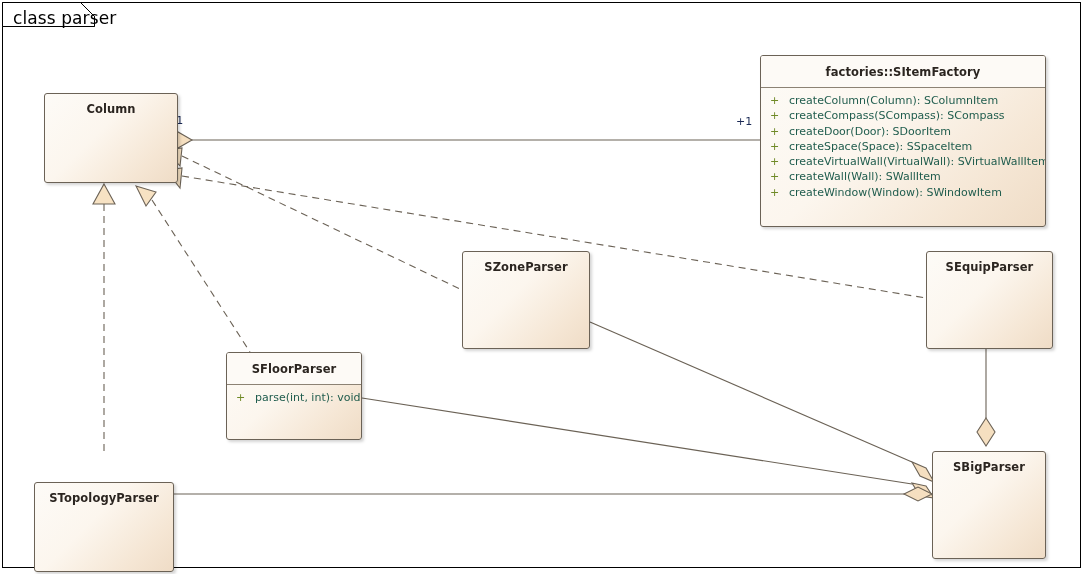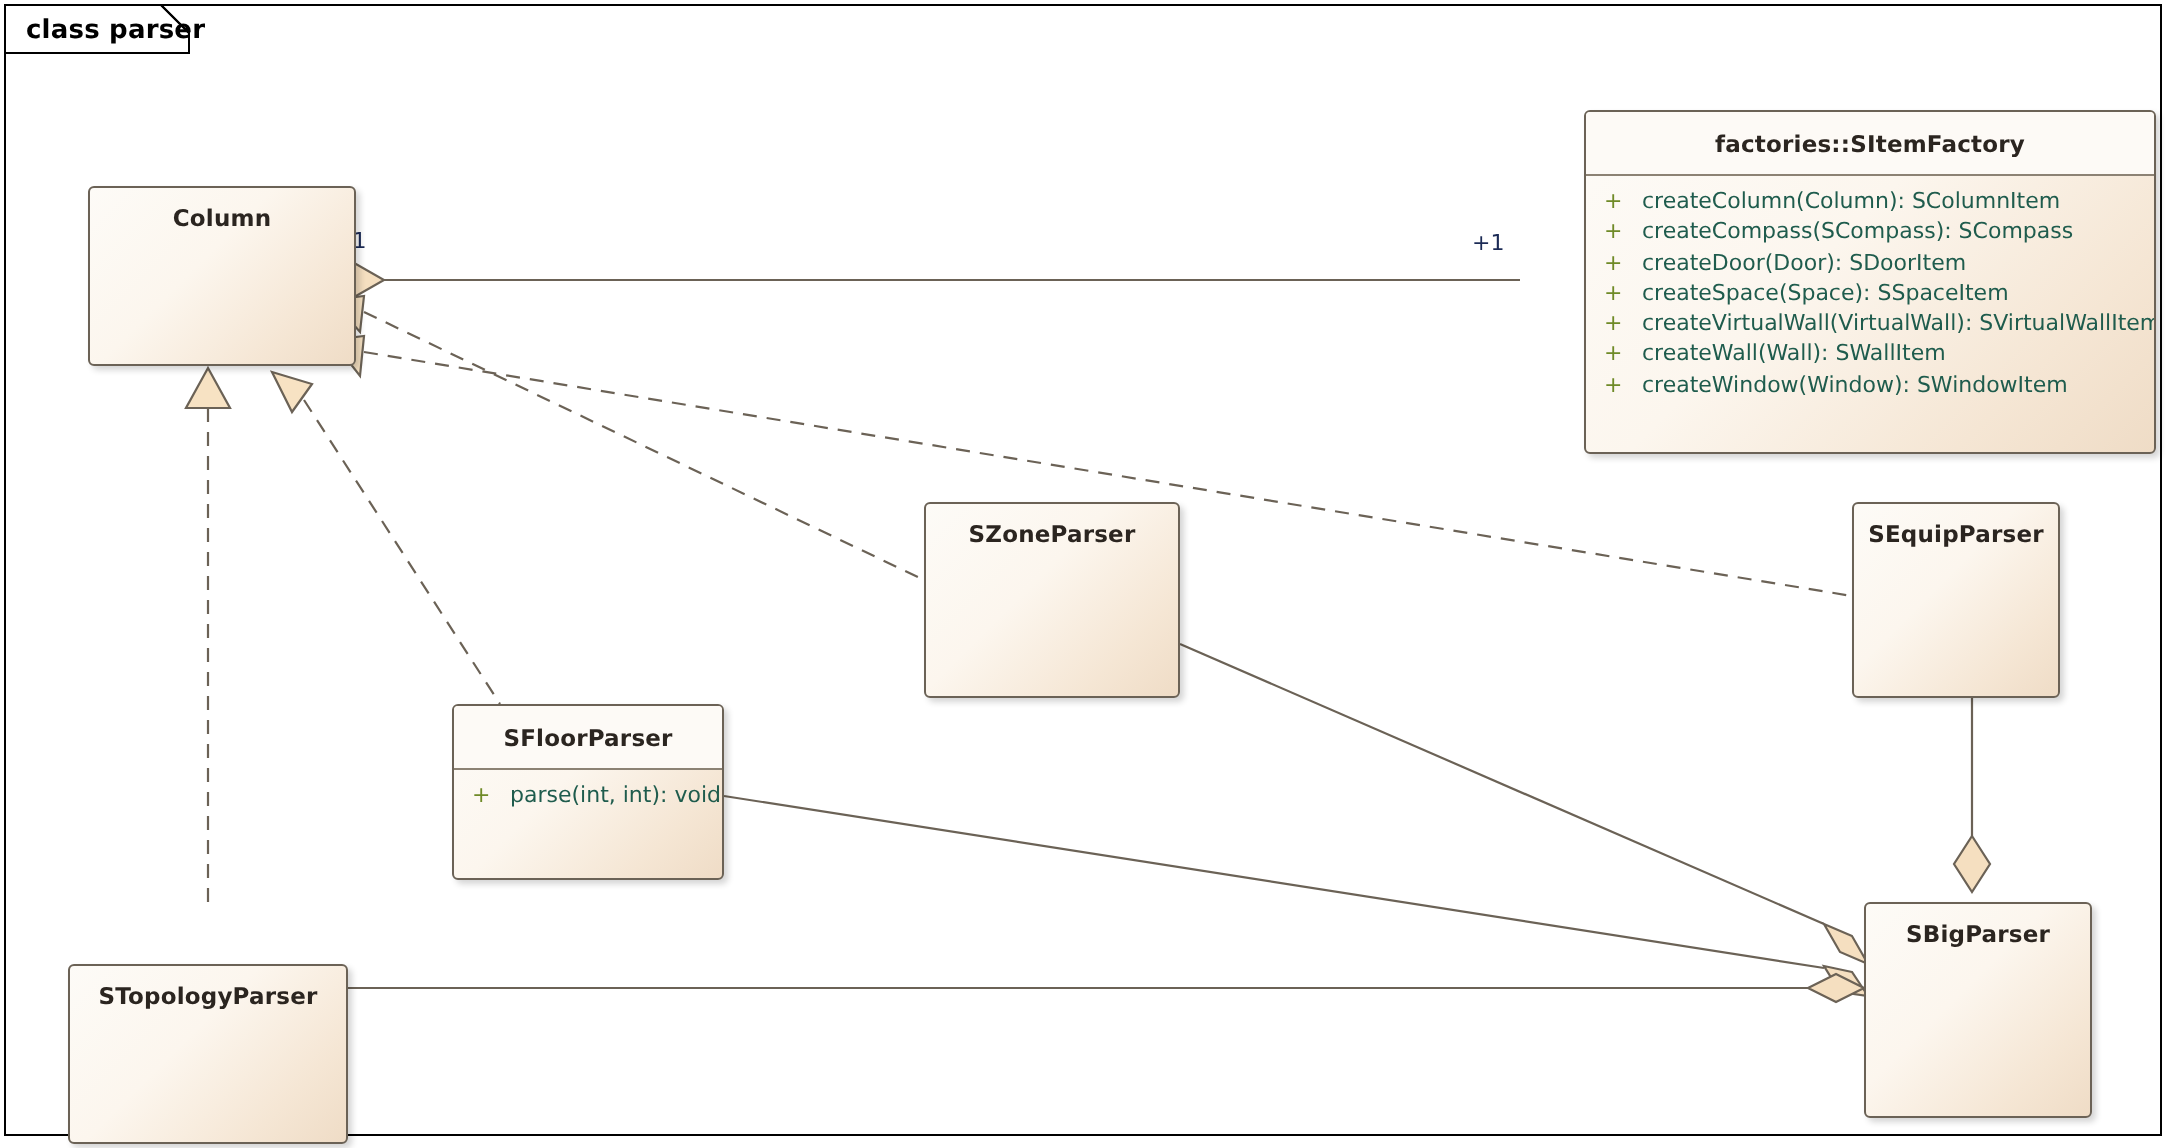--- a/index.html
+++ b/index.html
@@ -7,22 +7,22 @@
        font-family:"DejaVu Sans","Liberation Sans",sans-serif;}
 
   #canvas{position:relative;width:1087px;height:574px;background:#ffffff;}
 
   
   #frame{position:absolute;left:2px;top:2px;width:1079px;height:566px;
          border:1px solid #000000;box-sizing:border-box;}
   #frame-tab{position:absolute;left:2px;top:2px;height:24px;
              box-sizing:border-box;background:#ffffff;}
   #frame-tab .tab-shape{position:absolute;left:0;top:0;}
-  #frame-label{position:absolute;left:11px;top:6px;font-size:13px;
-               font-weight:bold;color:#000;white-space:nowrap;letter-spacing:.1px;}
+  #frame-label{position:absolute;left:11px;top:6px;font-size:17px;
+               font-weight:normal;color:#000;white-space:nowrap;letter-spacing:.1px;}
 
   
   #edges{position:absolute;left:0;top:0;width:1087px;height:574px;
          pointer-events:none;}
 
   
   .uml{position:absolute;box-sizing:border-box;
        border:1px solid #6b6256;border-radius:3px;
        background:linear-gradient(135deg,#fdfbf7 0%,#fcf6ee 42%,#f5e6d4 78%,#efdcc6 100%);
        box-shadow:2px 2px 3px rgba(0,0,0,.17);
@@ -111,21 +111,21 @@
     </g>
   </svg>
 
   <span class="mult" style="left:167px;top:114px;">+1</span>
   <span class="mult" style="left:736px;top:115px;">+1</span>
 
   <div class="uml" style="left:44px;top:93px;width:134px;height:90px;">
     <div class="uml-title">Column</div>
   </div>
 
-  <div class="uml has-ops" style="left:760px;top:55px;width:286px;height:172px;margin-left:32px;">
+  <div class="uml has-ops" style="left:760px;top:55px;width:286px;height:172px;">
     <div class="uml-title">factories::SItemFactory</div>
     <div class="uml-ops">
       <div class="op">
         <span class="vis">+</span>
         <span class="sig">createColumn(Column): SColumnItem</span>
       </div>
       <div class="op">
         <span class="vis">+</span>
         <span class="sig">createCompass(SCompass): SCompass</span>
       </div>
@@ -149,21 +149,21 @@
         <span class="vis">+</span>
         <span class="sig">createWindow(Window): SWindowItem</span>
       </div>
     </div>
   </div>
 
   <div class="uml" style="left:462px;top:251px;width:128px;height:98px;">
     <div class="uml-title">SZoneParser</div>
   </div>
 
-  <div class="uml" style="left:926px;top:251px;width:104px;height:98px;">
+  <div class="uml" style="left:926px;top:251px;width:127px;height:98px;">
     <div class="uml-title">SEquipParser</div>
   </div>
 
   <div class="uml has-ops" style="left:226px;top:352px;width:136px;height:88px;">
     <div class="uml-title">SFloorParser</div>
     <div class="uml-ops">
       <div class="op">
         <span class="vis">+</span>
         <span class="sig">parse(int, int): void</span>
       </div>

